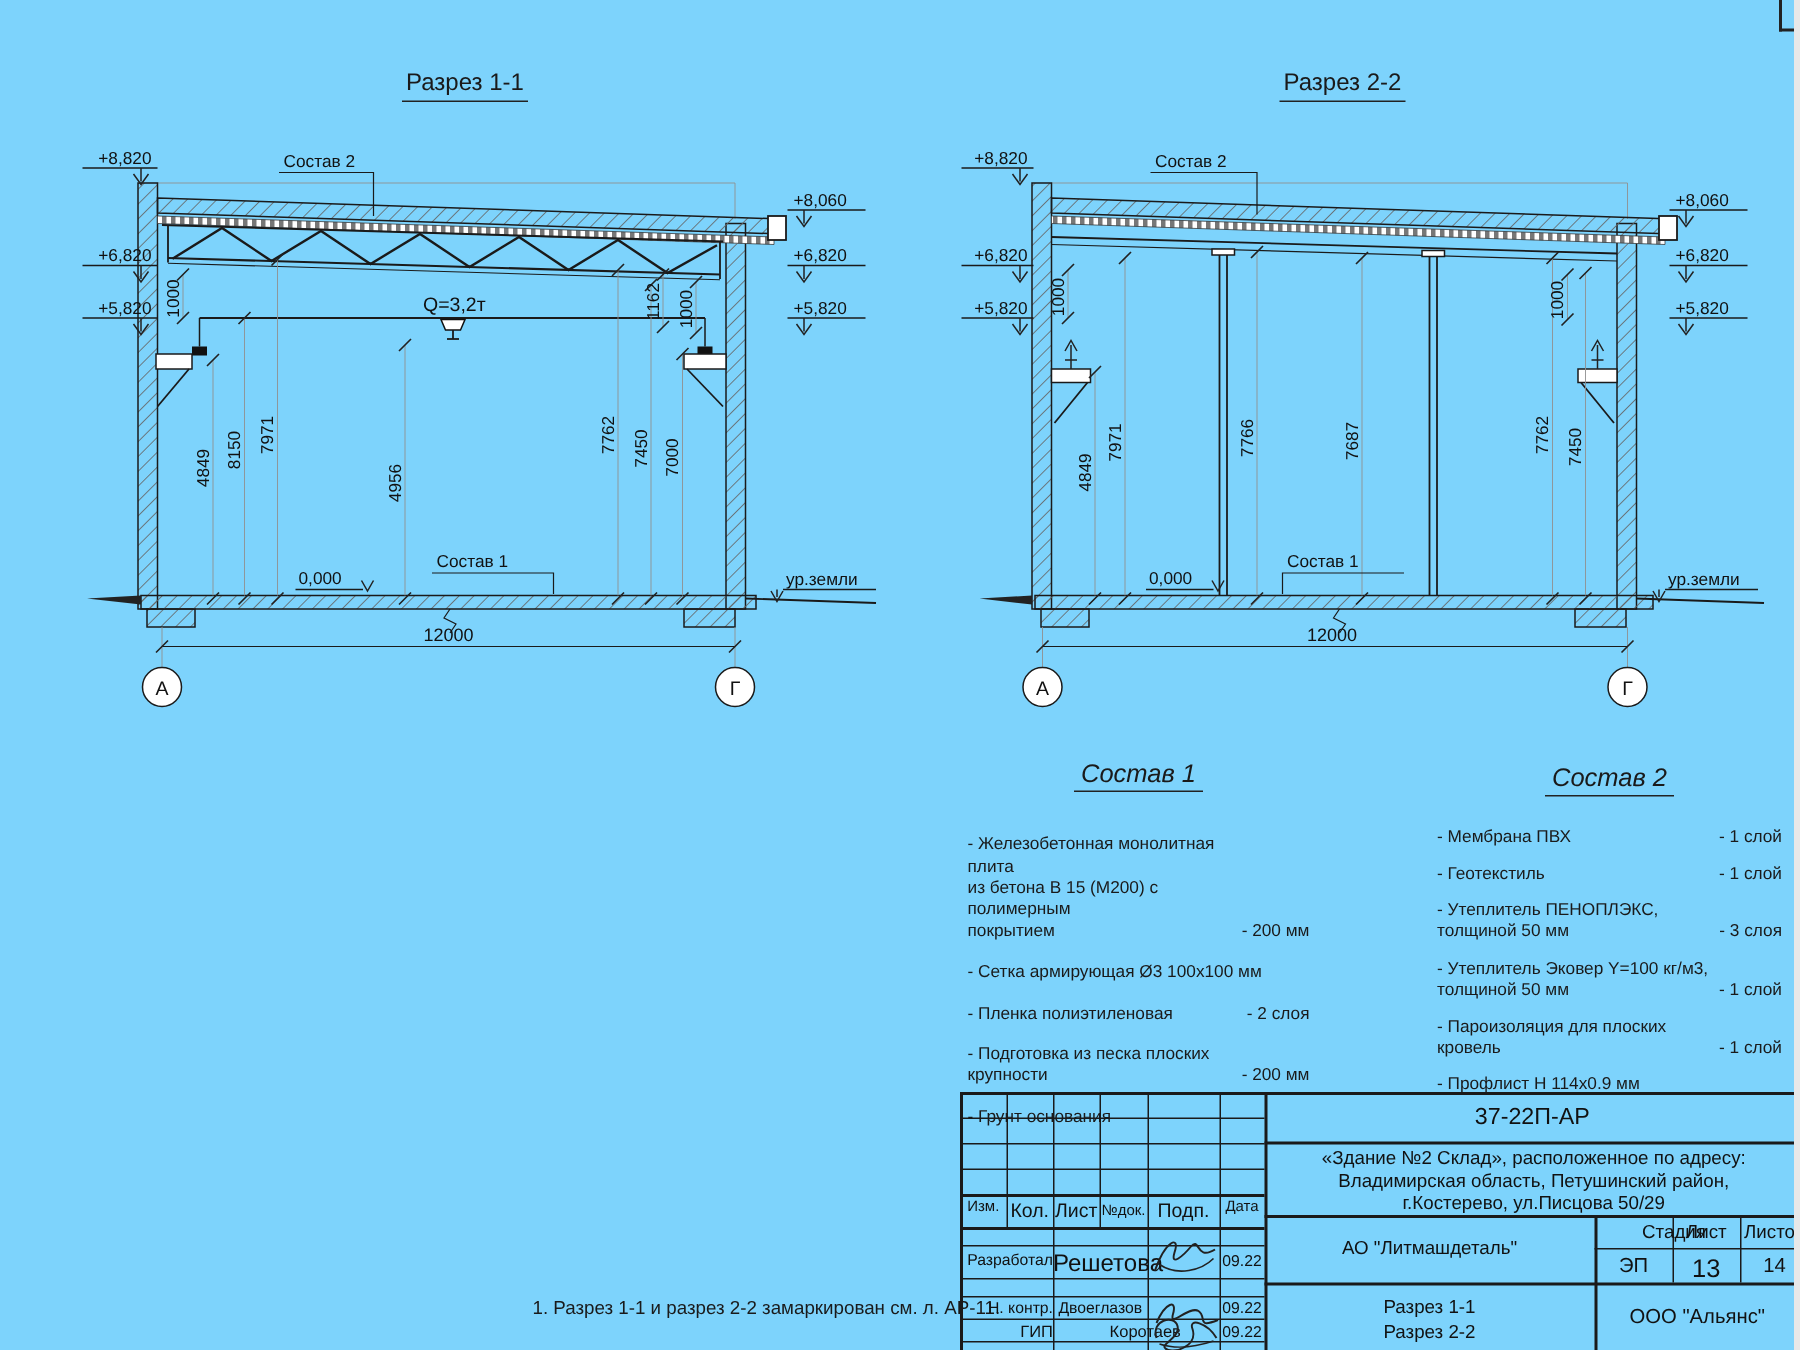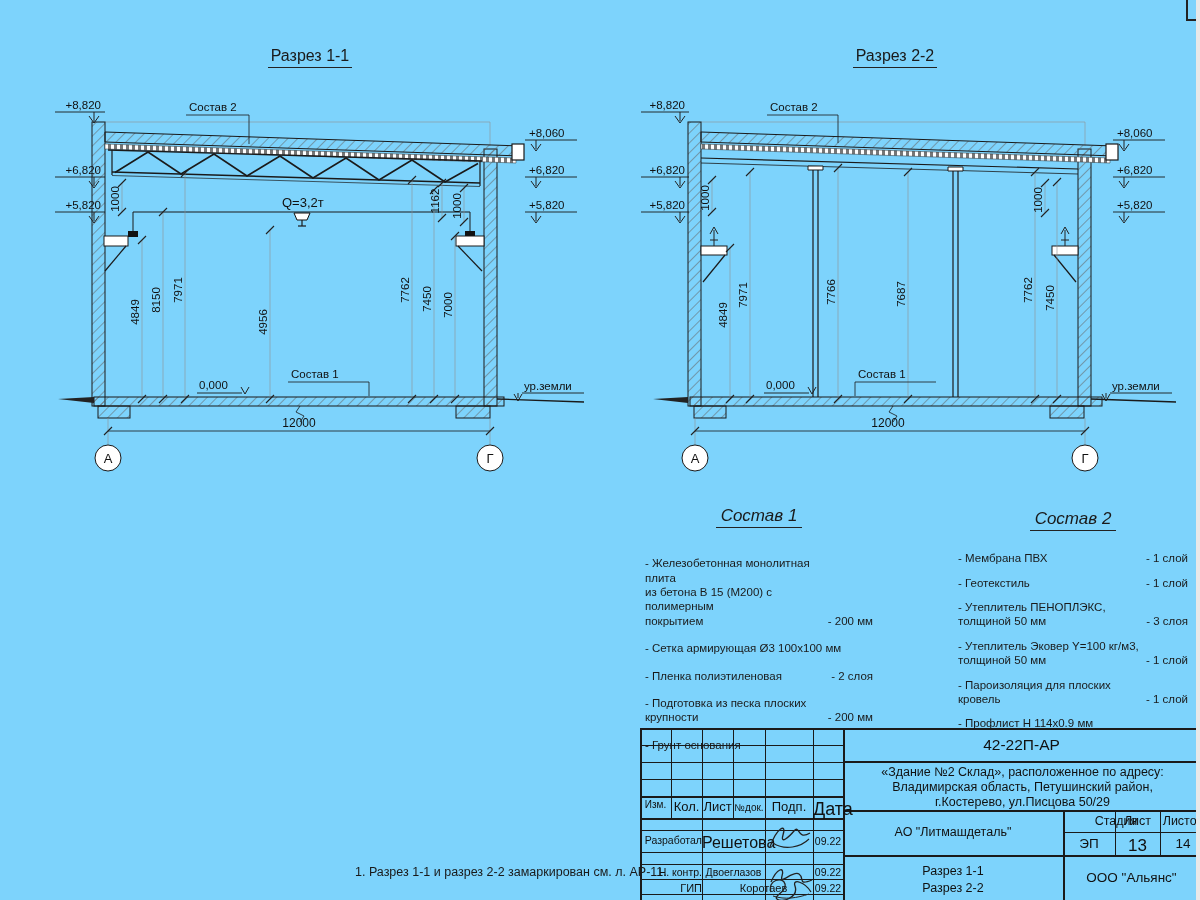--- a/index.html
+++ b/index.html
@@ -438,31 +438,31 @@
     <div class="vl" style="left:31px;top:0;width:1px;height:90px;"></div>
     <div class="vl" style="left:62px;top:0;width:1px;height:172px;"></div>
     <div class="vl" style="left:93px;top:0;width:1px;height:90px;"></div>
     <div class="vl" style="left:125px;top:0;width:1px;height:172px;"></div>
     <div class="vl" style="left:173px;top:0;width:1px;height:172px;"></div>
     <div class="vl" style="left:203px;top:0;width:2px;height:172px;"></div>
     <div class="vl" style="left:423px;top:82px;width:2px;height:90px;"></div>
     <div class="vl" style="left:475px;top:82px;width:1px;height:45px;"></div>
     <div class="vl" style="left:520px;top:82px;width:1px;height:45px;"></div>
 
-    <div class="txt" style="left:203px;top:8px;width:357px;font-size:15.5px;">42-22П-АР</div>
+    <div class="txt" style="left:203px;top:8px;width:357px;font-size:15.5px;">37-22П-АР</div>
     <div class="txt pre" style="left:210px;top:37px;width:345px;font-size:12.5px;line-height:1.2;">«Здание №2 Склад», расположенное по адресу:
 Владимирская область, Петушинский район,
 г.Костерево, ул.Писцова 50/29</div>
 
     <div class="txt" style="left:0;top:71px;width:31px;font-size:10px;">Изм.</div>
     <div class="txt" style="left:31px;top:71px;width:31px;font-size:13px;">Кол.</div>
     <div class="txt" style="left:62px;top:71px;width:31px;font-size:13px;">Лист</div>
     <div class="txt" style="left:93px;top:74px;width:32px;font-size:10px;">№док.</div>
     <div class="txt" style="left:125px;top:71px;width:48px;font-size:13px;">Подп.</div>
-    <div class="txt" style="left:173px;top:71px;width:30px;font-size:18px;">Дата</div>
+    <div class="txt" style="left:173px;top:71px;width:30px;font-size:10px;">Дата</div>
 
     <div class="txt lft" style="left:4px;top:106px;width:58px;font-size:10.5px;">Разработал</div>
     <div class="txt" style="left:62px;top:106px;width:63px;font-size:16px;">Решетова</div>
     <div class="txt" style="left:173px;top:107px;width:30px;font-size:10.5px;">09.22</div>
 
     <div class="txt lft" style="left:4px;top:138px;width:58px;font-size:10.5px;">Н. контр.</div>
     <div class="txt gray" style="left:62px;top:138px;width:63px;font-size:10.5px;">Двоеглазов</div>
     <div class="txt" style="left:173px;top:138px;width:30px;font-size:10.5px;">09.22</div>
 
     <div class="txt lft" style="left:4px;top:154px;width:58px;font-size:11px;">ГИП</div>

